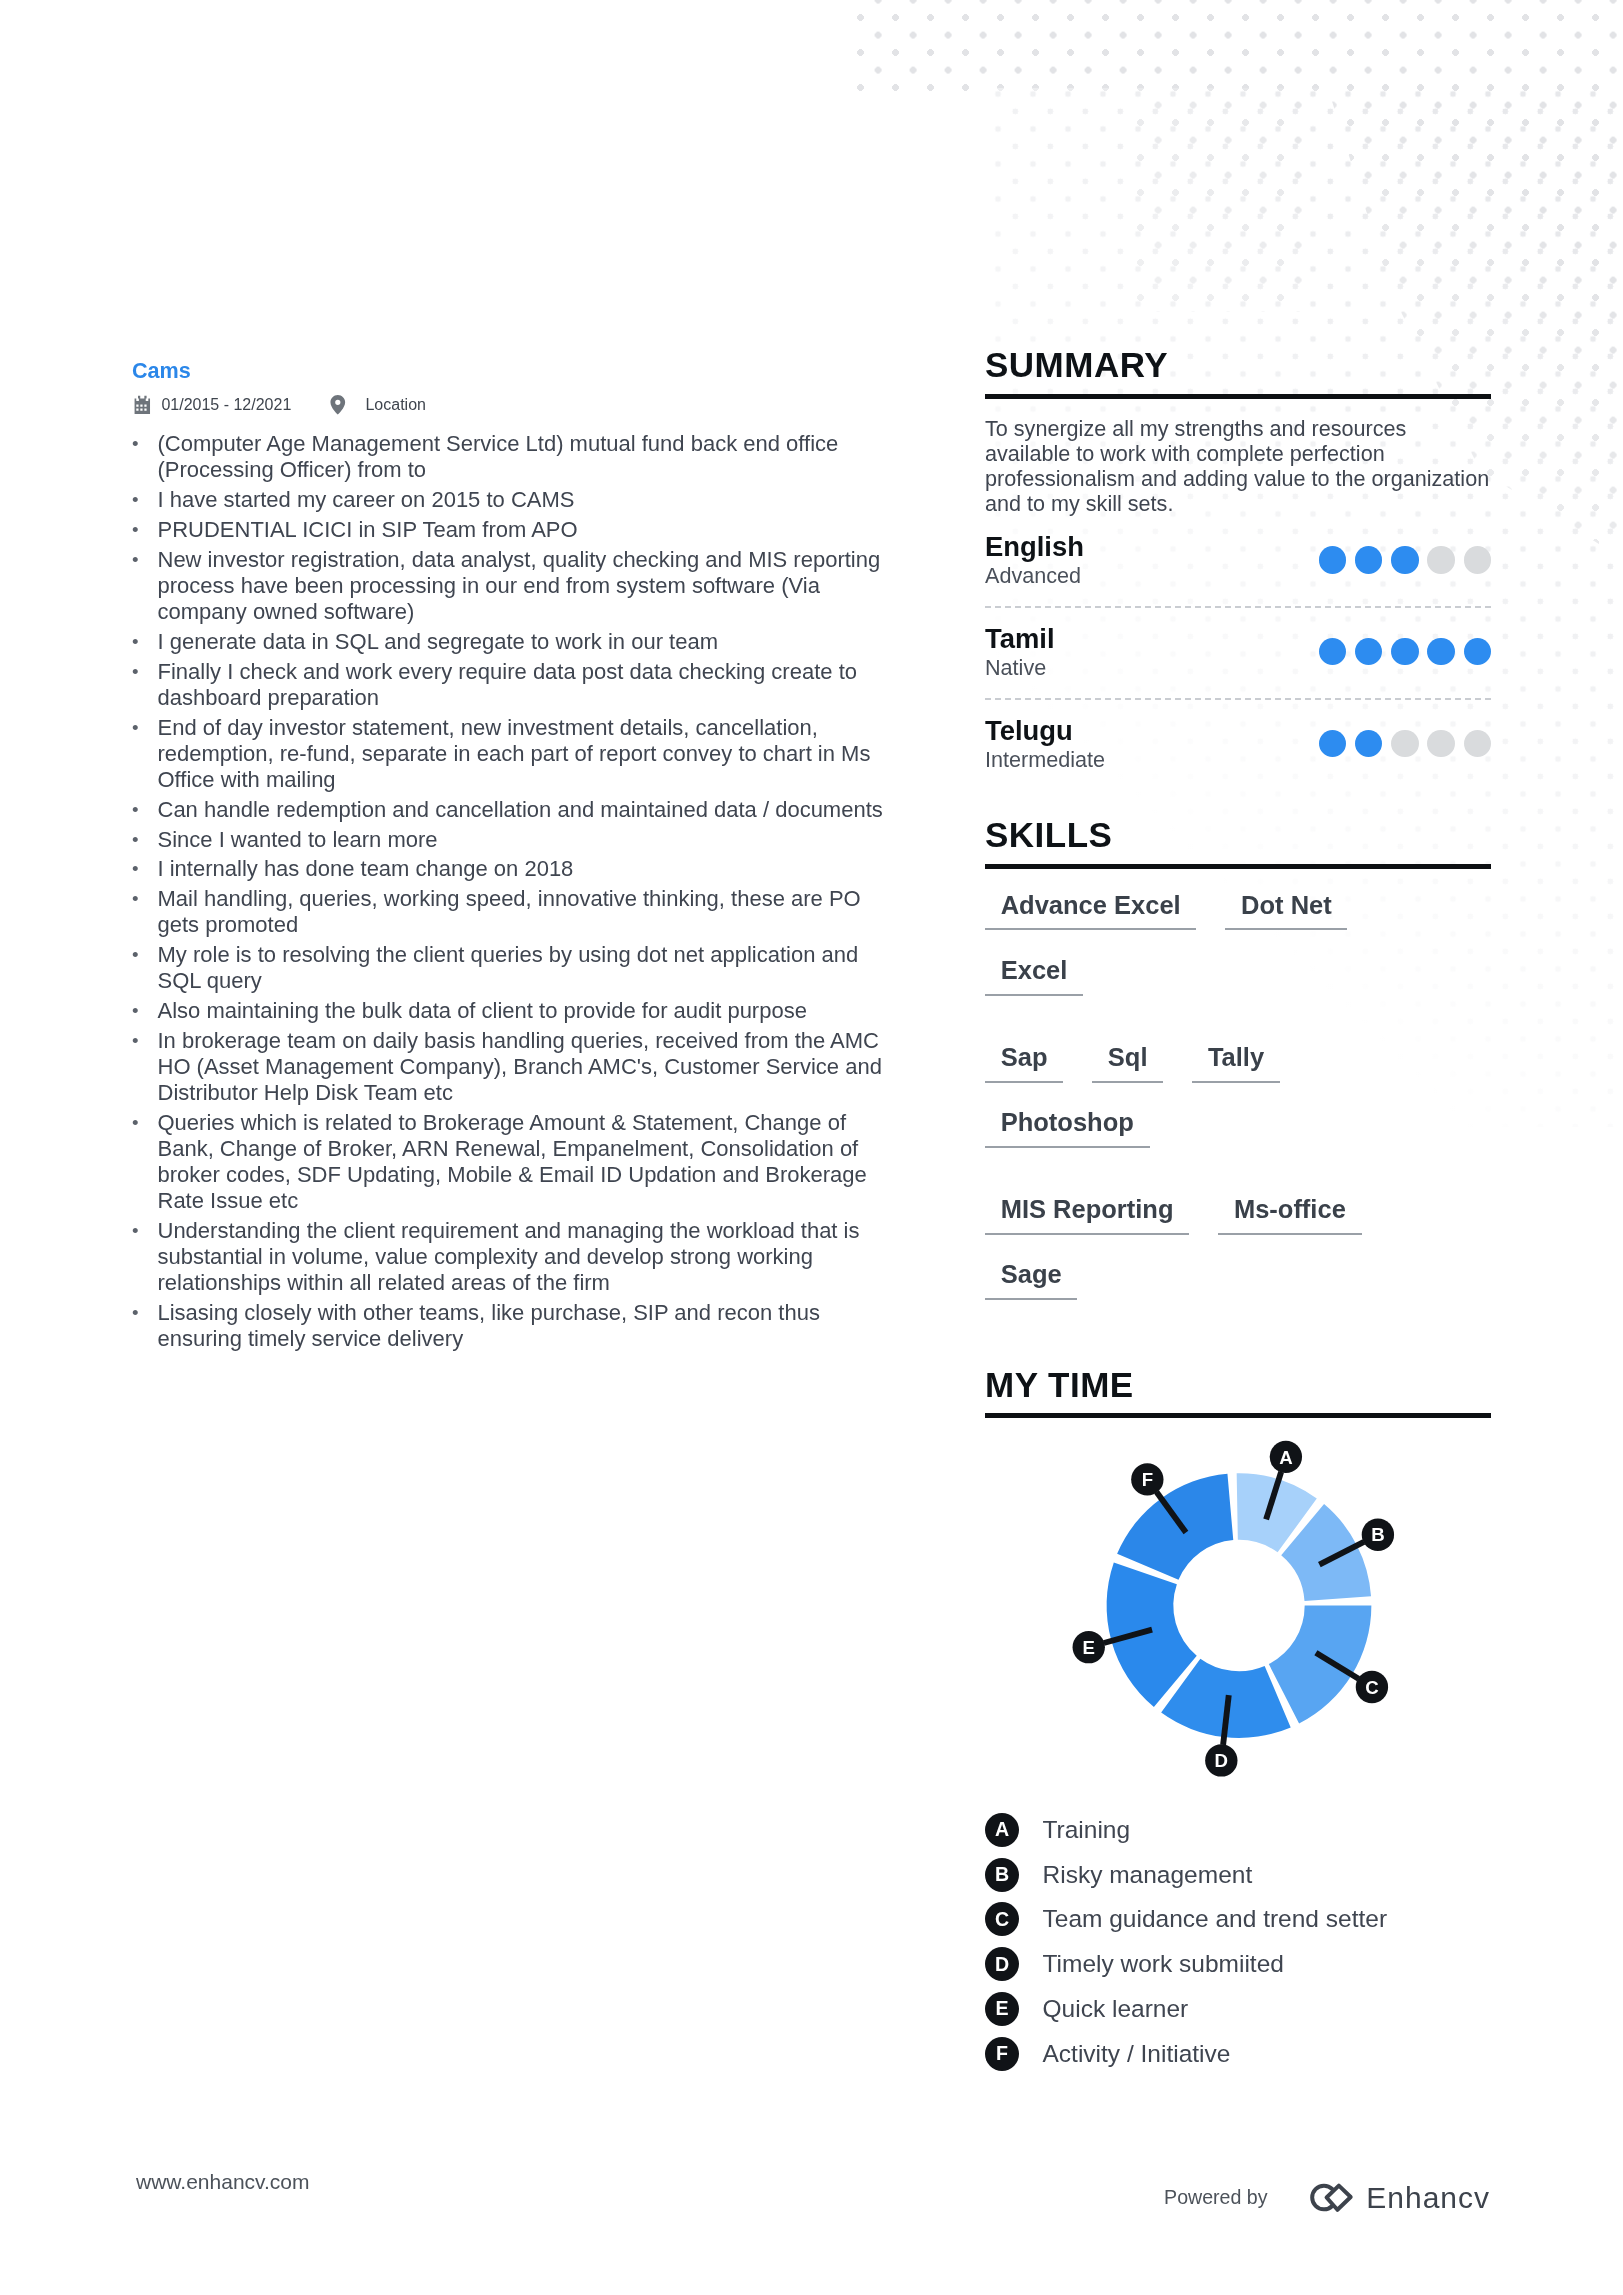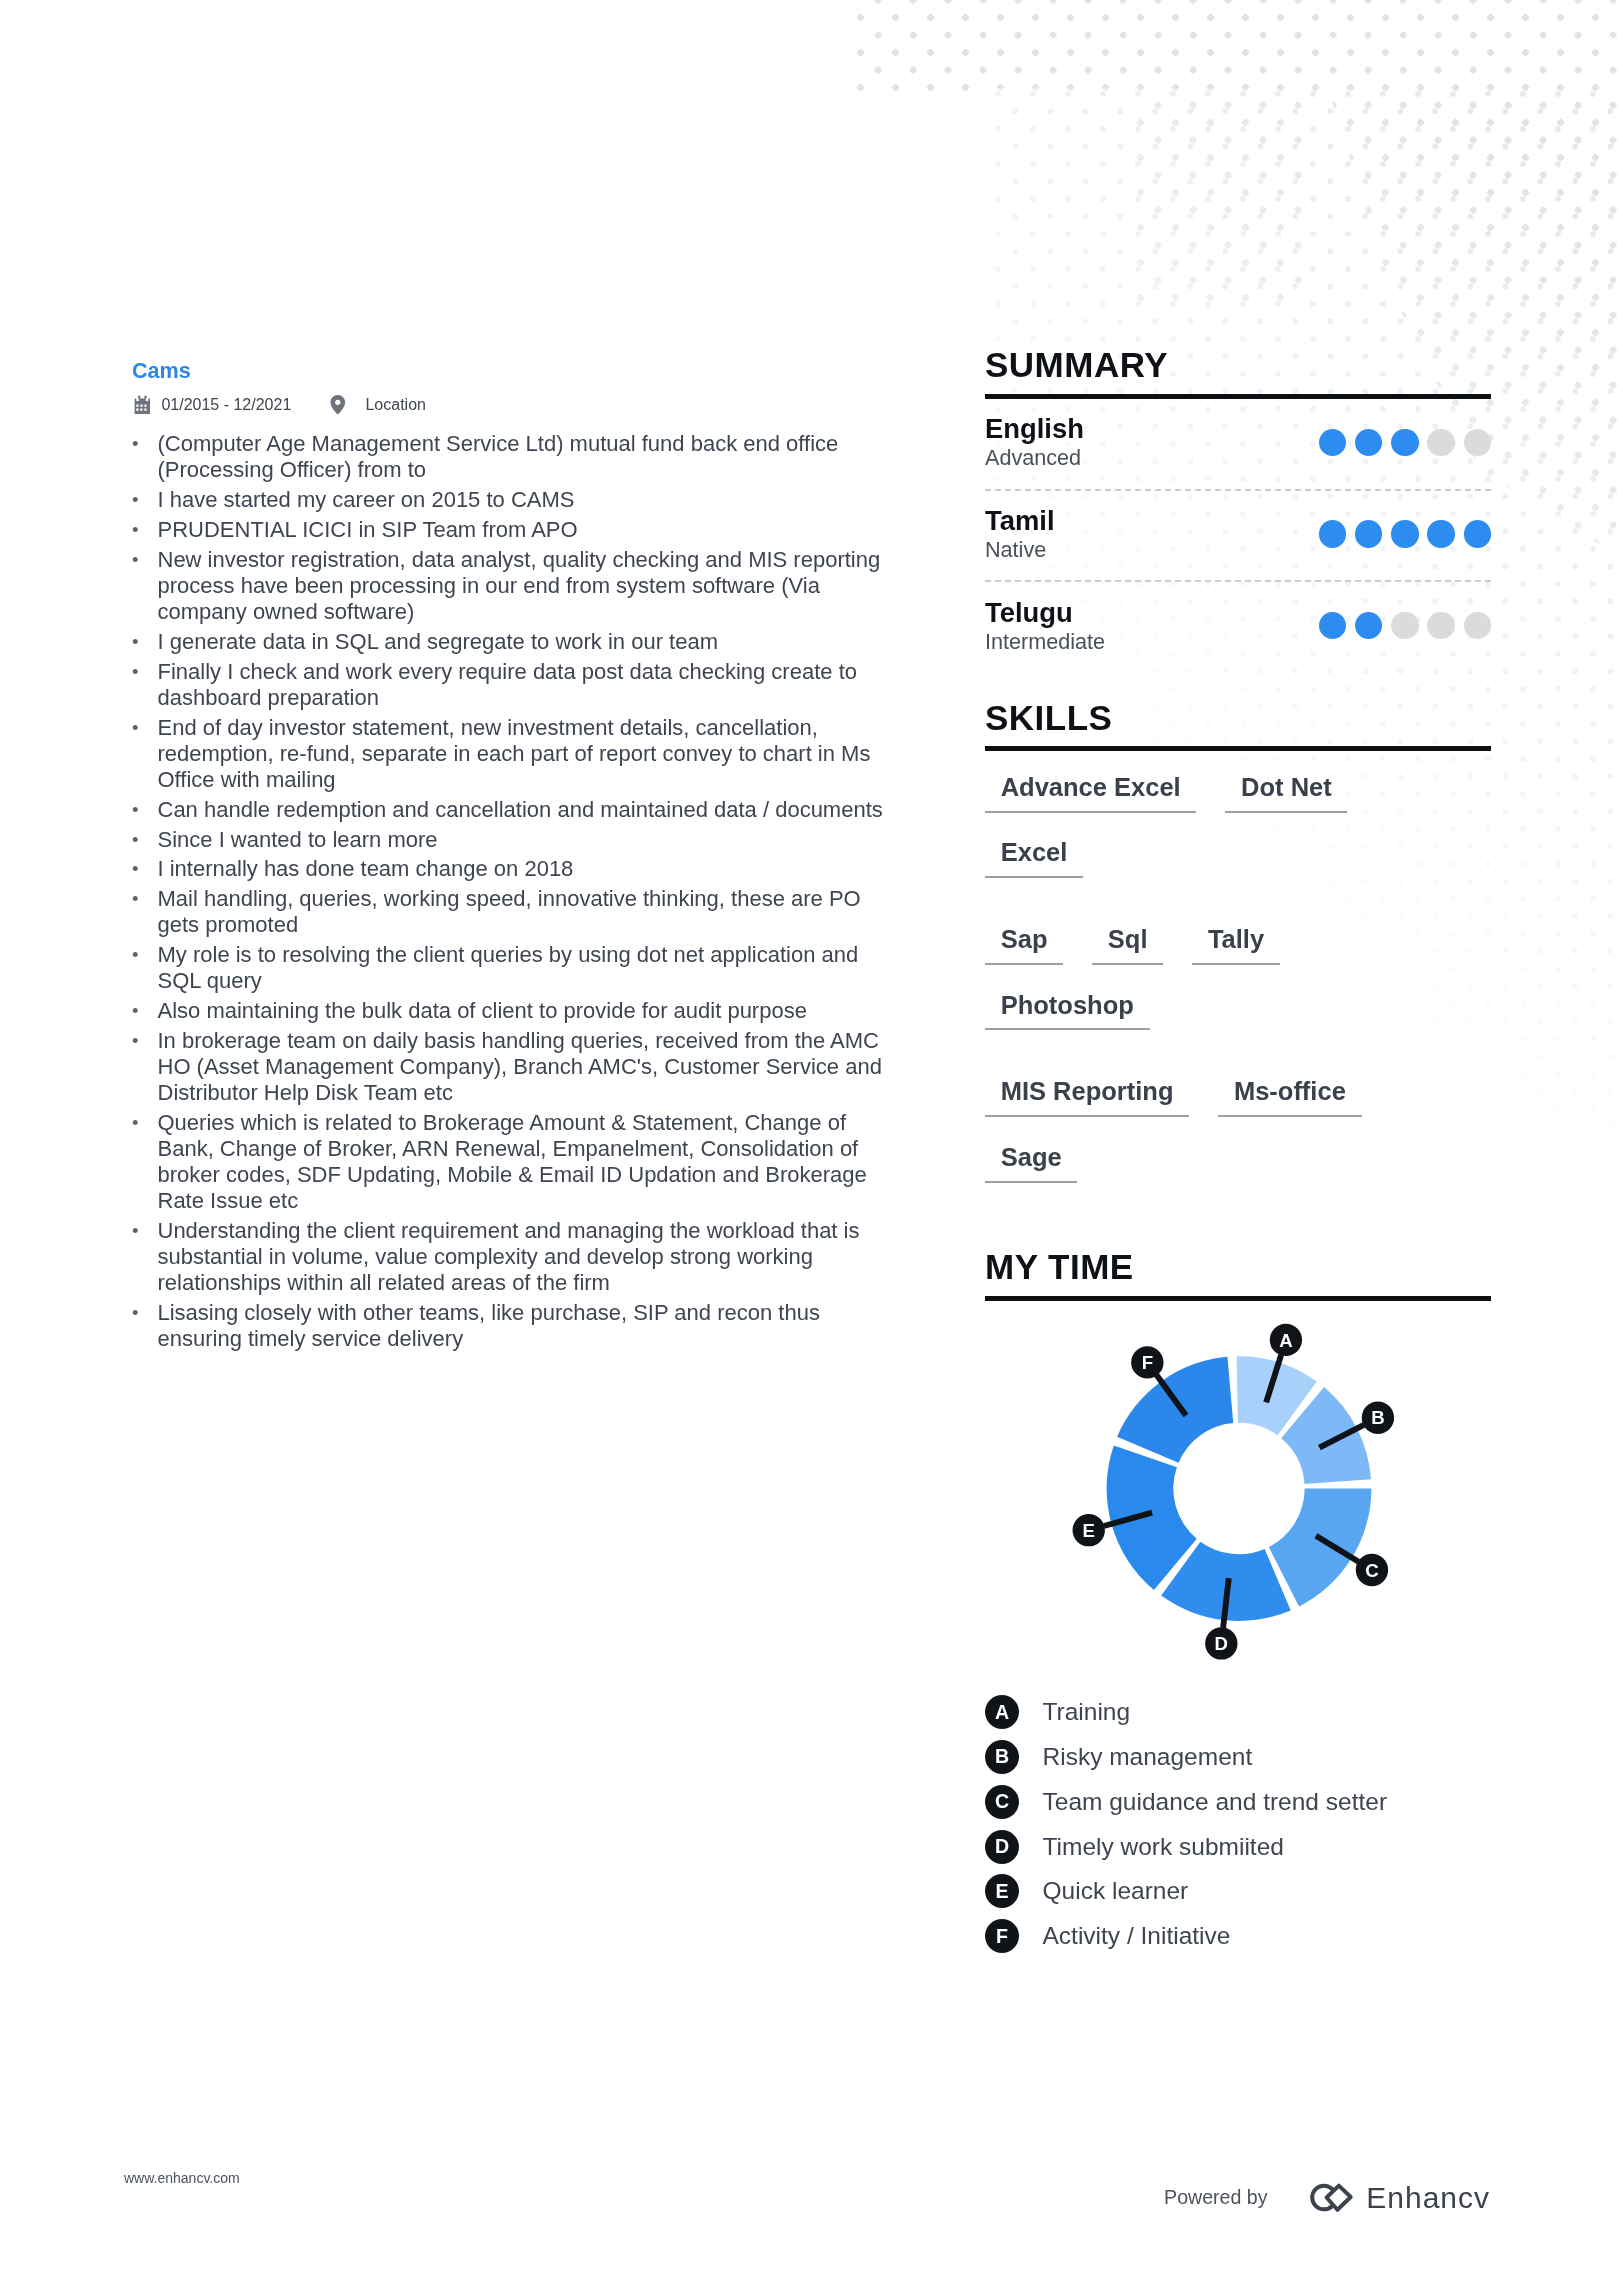--- a/index.html
+++ b/index.html
@@ -74,21 +74,21 @@
   .legend { margin-top:23.5px; }
   .legend-row { display:flex; align-items:center; margin-bottom:10.8px; }
   .legend-key {
     width:34px; height:34px; border-radius:50%; background:#101317; color:#ffffff;
     font-size:19.6px; font-weight:700; display:flex; align-items:center; justify-content:center;
     margin-right:23.5px; flex:0 0 34px;
   }
   .legend-label { font-size:24.5px; color:#3f4550; }
   
   .footer { position:absolute; z-index:1; left:0; top:2152px; width:1623px; height:59px; }
-  .footer .site { position:absolute; left:124px; top:17.6px; font-size:14px; color:#4c525a; cursor:pointer; }
+  .footer .site { position:absolute; left:136px; top:17.6px; font-size:21px; color:#4c525a; cursor:pointer; }
   .powered { position:absolute; right:133px; top:16px; display:flex; align-items:center; height:59px; }
   .powered .pb-text { font-size:19.6px; color:#4c525a; margin-right:33px; }
   .powered .brand { font-size:30px; color:#3d434c; letter-spacing:1px; margin-left:12.7px; }
 </style>
 </head>
 <body>
 
 <div class="dots-layer dots-dense"></div>
 <div class="dots-layer dots-sparse"></div>
 <div class="dots-layer dots-fade"></div>
@@ -182,20 +182,21 @@
       <li>
         <span class="b">•</span>
         <span class="t">Lisasing closely with other teams, like purchase, SIP and recon thus ensuring timely service delivery</span>
       </li>
     </ul>
 </div>
 
 <div class="col col-right">
 
   <h2 class="sec">SUMMARY</h2>
+  <p class="summary-text">To synergize all my strengths and resources available to work with complete perfection professionalism and adding value to the organization and to my skill sets.</p>
 
   <div id="languages">
       <div class="lang-row divided">
         <div>
           <div class="lang-name">English</div>
           <div class="lang-level">Advanced</div>
         </div>
         <div class="lang-dots">
           <span class="dot filled"></span>
           <span class="dot filled"></span>

